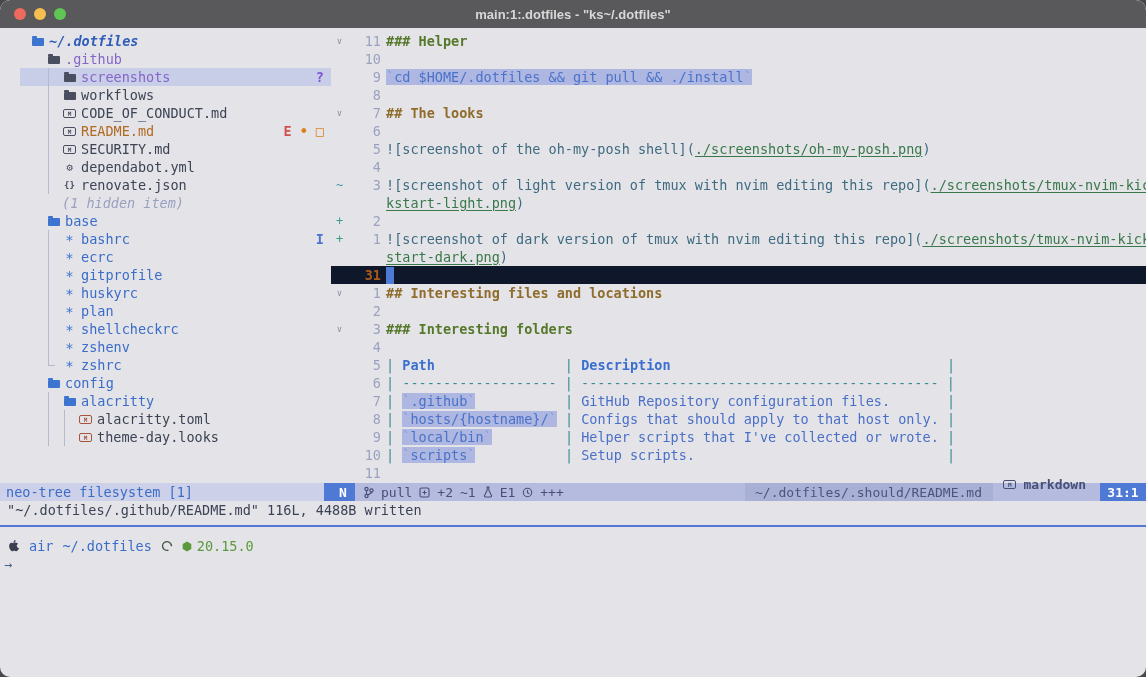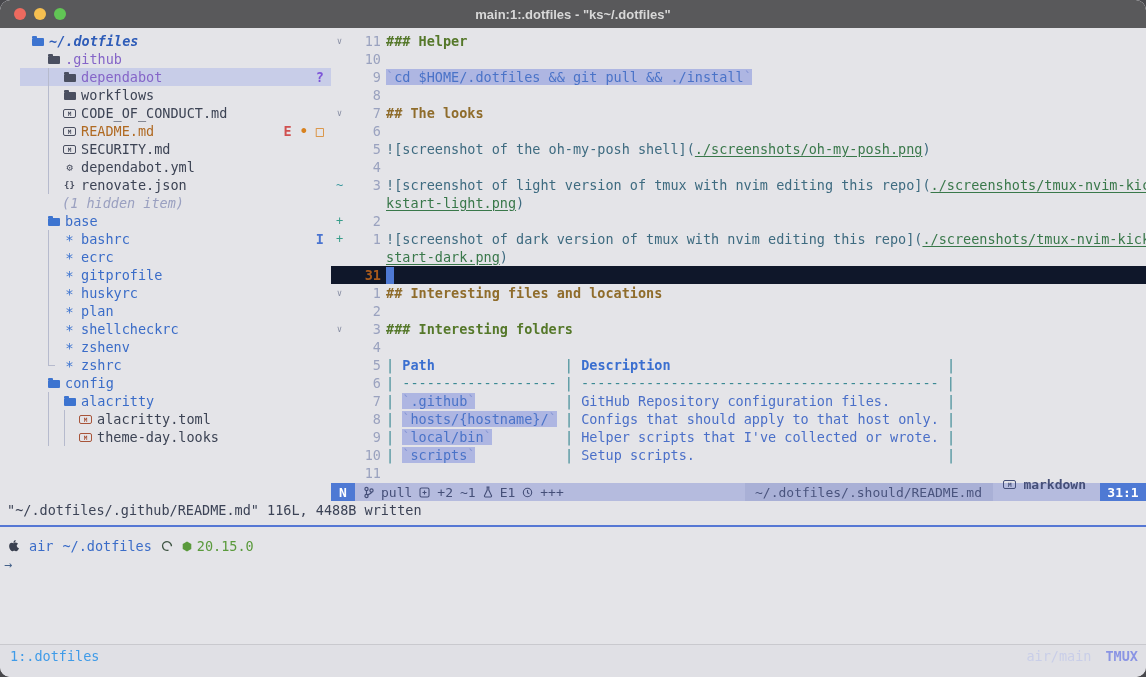--- a/index.html
+++ b/index.html
@@ -109,21 +109,21 @@
           </span>
           <span class="tname t-purple">.github</span>
         </div>
         <div class="trow">
           <div class="selbg"></div>
           <div class="guide" style="left: 48px;"></div>
           <span style="width: 62px; flex: 0 0 auto;"></span>
           <span class="ticon" style="color: rgb(74, 79, 96);">
             <div class="ic-folder"></div>
           </span>
-          <span class="tname t-purple">dependabot</span>
+          <span class="tname t-purple">screenshots</span>
           <span class="tbadges">
             <span style="color: rgb(125, 85, 216);">?</span>
           </span>
         </div>
         <div class="trow">
           <div class="guide" style="left: 48px;"></div>
           <span style="width: 62px; flex: 0 0 auto;"></span>
           <span class="ticon" style="color: rgb(74, 79, 96);">
             <div class="ic-folder"></div>
           </span>
@@ -280,20 +280,24 @@
           <div class="guide" style="left: 48px;"></div>
           <div class="guide" style="left: 64px;"></div>
           <span style="width: 78px; flex: 0 0 auto;"></span>
           <span class="ticon" style="color: rgb(168, 84, 58);">
             <div class="ic-md"></div>
           </span>
           <span class="tname t-dark">theme-day.looks</span>
         </div>
       </div>
 
+    <div class="sb-winbar">
+      <span>neo-tree filesystem [1]</span>
+      <span class="wb-cursor"></span>
+    </div>
 
     <div class="editor" id="elines">
         <div class="eline">
           <span class="egut1 fold">∨</span>
           <span class="enum">11</span>
           <span class="etext"><span class="s-h3">### Helper</span></span>
         </div>
         <div class="eline">
           <span class="egut1"></span>
           <span class="enum">10</span>
@@ -481,22 +485,15 @@
         <span class="slicon">
           <svg width="10" height="11" viewBox="0 0 10 11">
               <polygon points="5,0.5 9.3,3 9.3,8 5,10.5 0.7,8 0.7,3" fill="#5a9a3c"></polygon>
             </svg>
         </span>
         <span>20.15.0</span>
       </span>
     </div>
     <div class="arrowline">→</div>
 
-    <div class="tmuxbar">
-      <span class="tmux-left">1:.dotfiles</span>
-      <span class="tmux-right">
-        <span class="tmux-session">air/main</span>
-        <span class="tmux-label">TMUX</span>
-      </span>
-    </div>
 
   </div>
 </div>
 
 </body></html>

